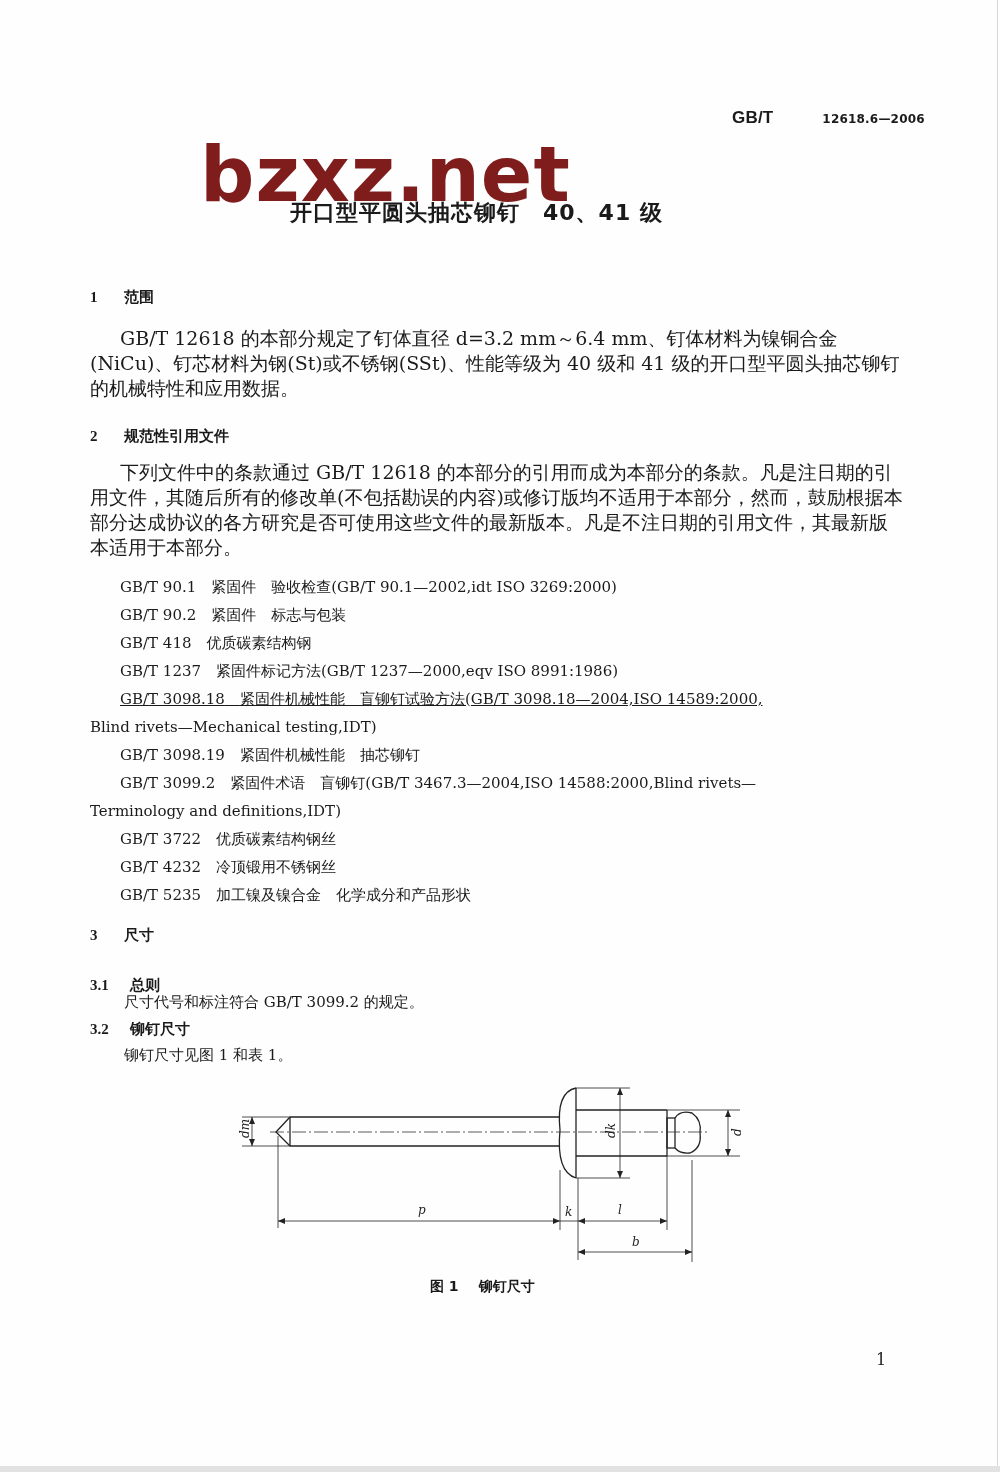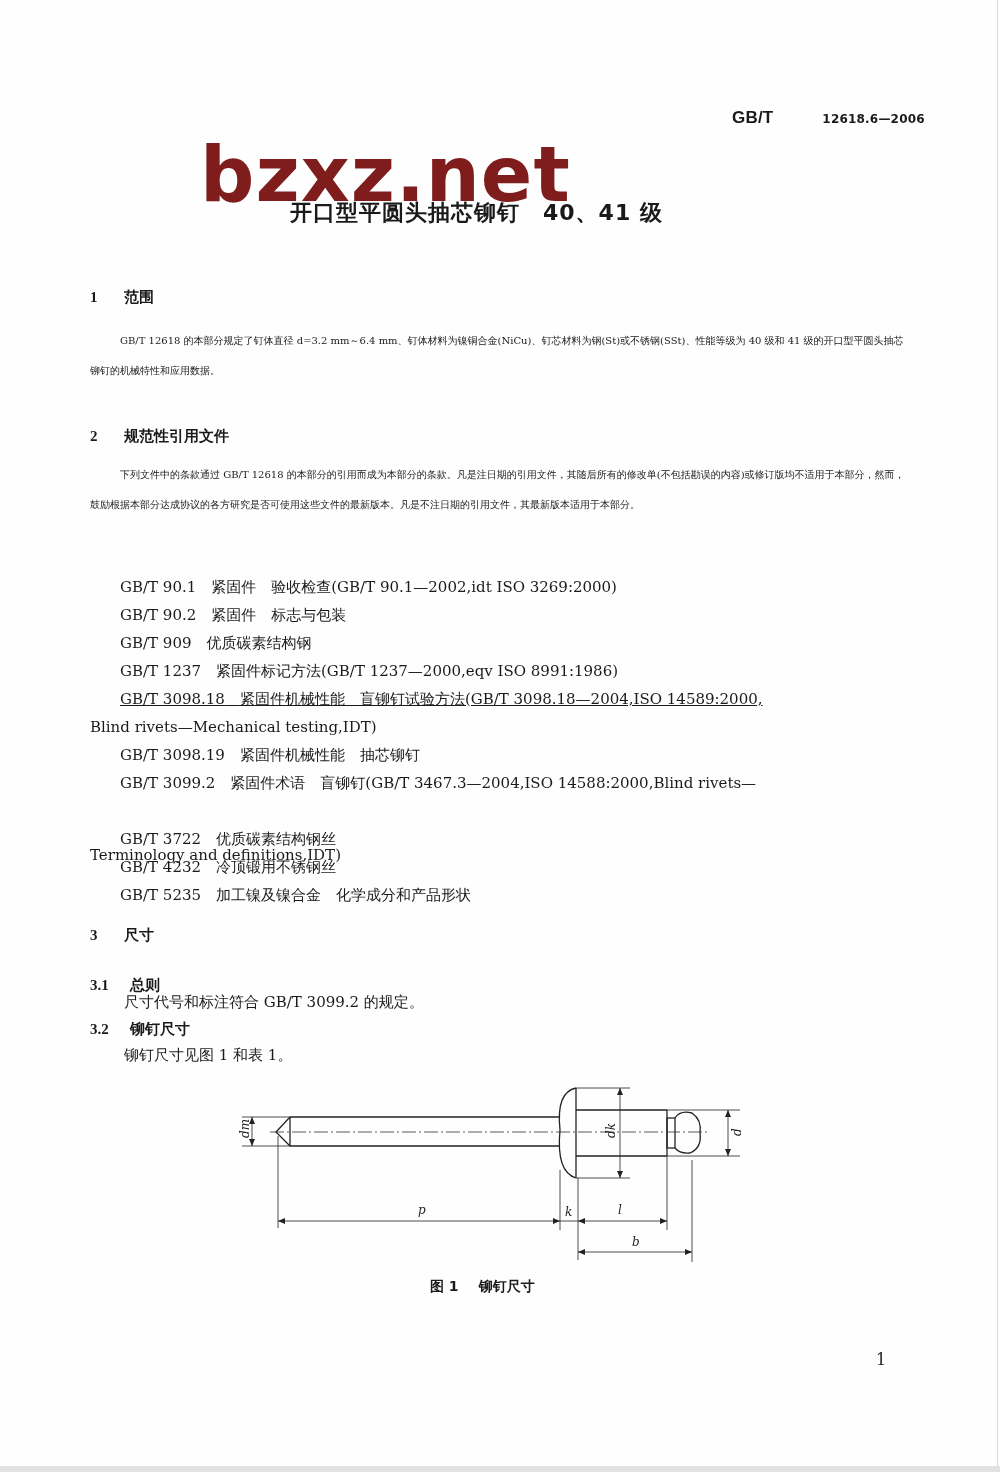--- a/index.html
+++ b/index.html
@@ -12,21 +12,21 @@
   .page { position: absolute; left: 0; top: 0; width: 997px; height: 1466px; background: #fefefe; border-right: 1px solid #d8d8d8; }
   .bottom-strip { position: absolute; left: 0; top: 1466px; width: 1000px; height: 6px; background: #e2e2e2; }
   .abs { position: absolute; white-space: nowrap; }
   .std-no { left: 732px; top: 108px; font-family: "Liberation Sans", sans-serif; font-size: 17px; font-weight: bold; letter-spacing: 0.2px; }
   .std-no .num { font-weight: bold; font-family: "DejaVu Sans", sans-serif; font-size: 12px; margin-left: 44px; }
   .watermark { left: 200px; top: 130px; font-family: "DejaVu Sans", sans-serif; font-weight: bold; font-size: 76px; color: #7f1d1d; letter-spacing: 1px; line-height: 90px; }
   .title { left: 290px; top: 198px; font-family: "DejaVu Sans", sans-serif; font-weight: bold; font-size: 22px; letter-spacing: 1px; }
   .h1 { font-family: Liberation Serif, serif; font-weight: bold; font-size: 15px; }
   .h1 .no { display: inline-block; width: 34px; }
   .h2 .no { width: 40px; }
-  .para { font-size: 10px; line-height: 30px; white-space: normal; }
+  .para { font-size: 19px; line-height: 25px; white-space: normal; }
   .ref { font-size: 15px; }
   .caption { left: 430px; top: 1278px; font-family: "DejaVu Sans", sans-serif; font-weight: bold; font-size: 14px; }
   .caption .gap { display: inline-block; width: 20px; }
   .page-no { left: 876px; top: 1350px; font-size: 16px; }
   svg text { font-family: "DejaVu Serif", serif; font-style: italic; font-size: 12px; fill: #222; }
 </style>
 </head>
 <body>
 
 <div class="page"></div>
@@ -52,36 +52,36 @@
 <div class="abs para" style="left:90px; top:460px; width:815px; text-indent:30px;">下列文件中的条款通过 GB/T 12618 的本部分的引用而成为本部分的条款。凡是注日期的引用文件，其随后所有的修改单(不包括勘误的内容)或修订版均不适用于本部分，然而，鼓励根据本部分达成协议的各方研究是否可使用这些文件的最新版本。凡是不注日期的引用文件，其最新版本适用于本部分。</div>
 
 <div>
   <div class="abs ref" style="left:120px; top:578px;">
     <span>GB/T 90.1</span>　<span>紧固件　验收检查(GB/T 90.1—2002,idt ISO 3269:2000)</span>
   </div>
   <div class="abs ref" style="left:120px; top:606px;">
     <span>GB/T 90.2</span>　<span>紧固件　标志与包装</span>
   </div>
   <div class="abs ref" style="left:120px; top:634px;">
-    <span>GB/T 909</span>　<span>优质碳素结构钢</span>
+    <span>GB/T 418</span>　<span>优质碳素结构钢</span>
   </div>
   <div class="abs ref" style="left:120px; top:662px;">
     <span>GB/T 1237</span>　<span>紧固件标记方法(GB/T 1237—2000,eqv ISO 8991:1986)</span>
   </div>
   <div class="abs ref" style="left:120px; top:690px;text-decoration:underline;">
     <span>GB/T 3098.18</span>　<span>紧固件机械性能　盲铆钉试验方法(GB/T 3098.18—2004,ISO 14589:2000,</span>
   </div>
   <div class="abs ref" style="left:90px; top:718px;">Blind rivets—Mechanical testing,IDT)</div>
   <div class="abs ref" style="left:120px; top:746px;">
     <span>GB/T 3098.19</span>　<span>紧固件机械性能　抽芯铆钉</span>
   </div>
   <div class="abs ref" style="left:120px; top:774px;">
     <span>GB/T 3099.2</span>　<span>紧固件术语　盲铆钉(GB/T 3467.3—2004,ISO 14588:2000,Blind rivets—</span>
   </div>
-  <div class="abs ref" style="left:90px; top:802px;margin-top:44px;">Terminology and definitions,IDT)</div>
+  <div class="abs ref" style="left:90px; top:802px;">Terminology and definitions,IDT)</div>
   <div class="abs ref" style="left:120px; top:830px;">
     <span>GB/T 3722</span>　<span>优质碳素结构钢丝</span>
   </div>
   <div class="abs ref" style="left:120px; top:858px;">
     <span>GB/T 4232</span>　<span>冷顶锻用不锈钢丝</span>
   </div>
   <div class="abs ref" style="left:120px; top:886px;">
     <span>GB/T 5235</span>　<span>加工镍及镍合金　化学成分和产品形状</span>
   </div>
 </div>

